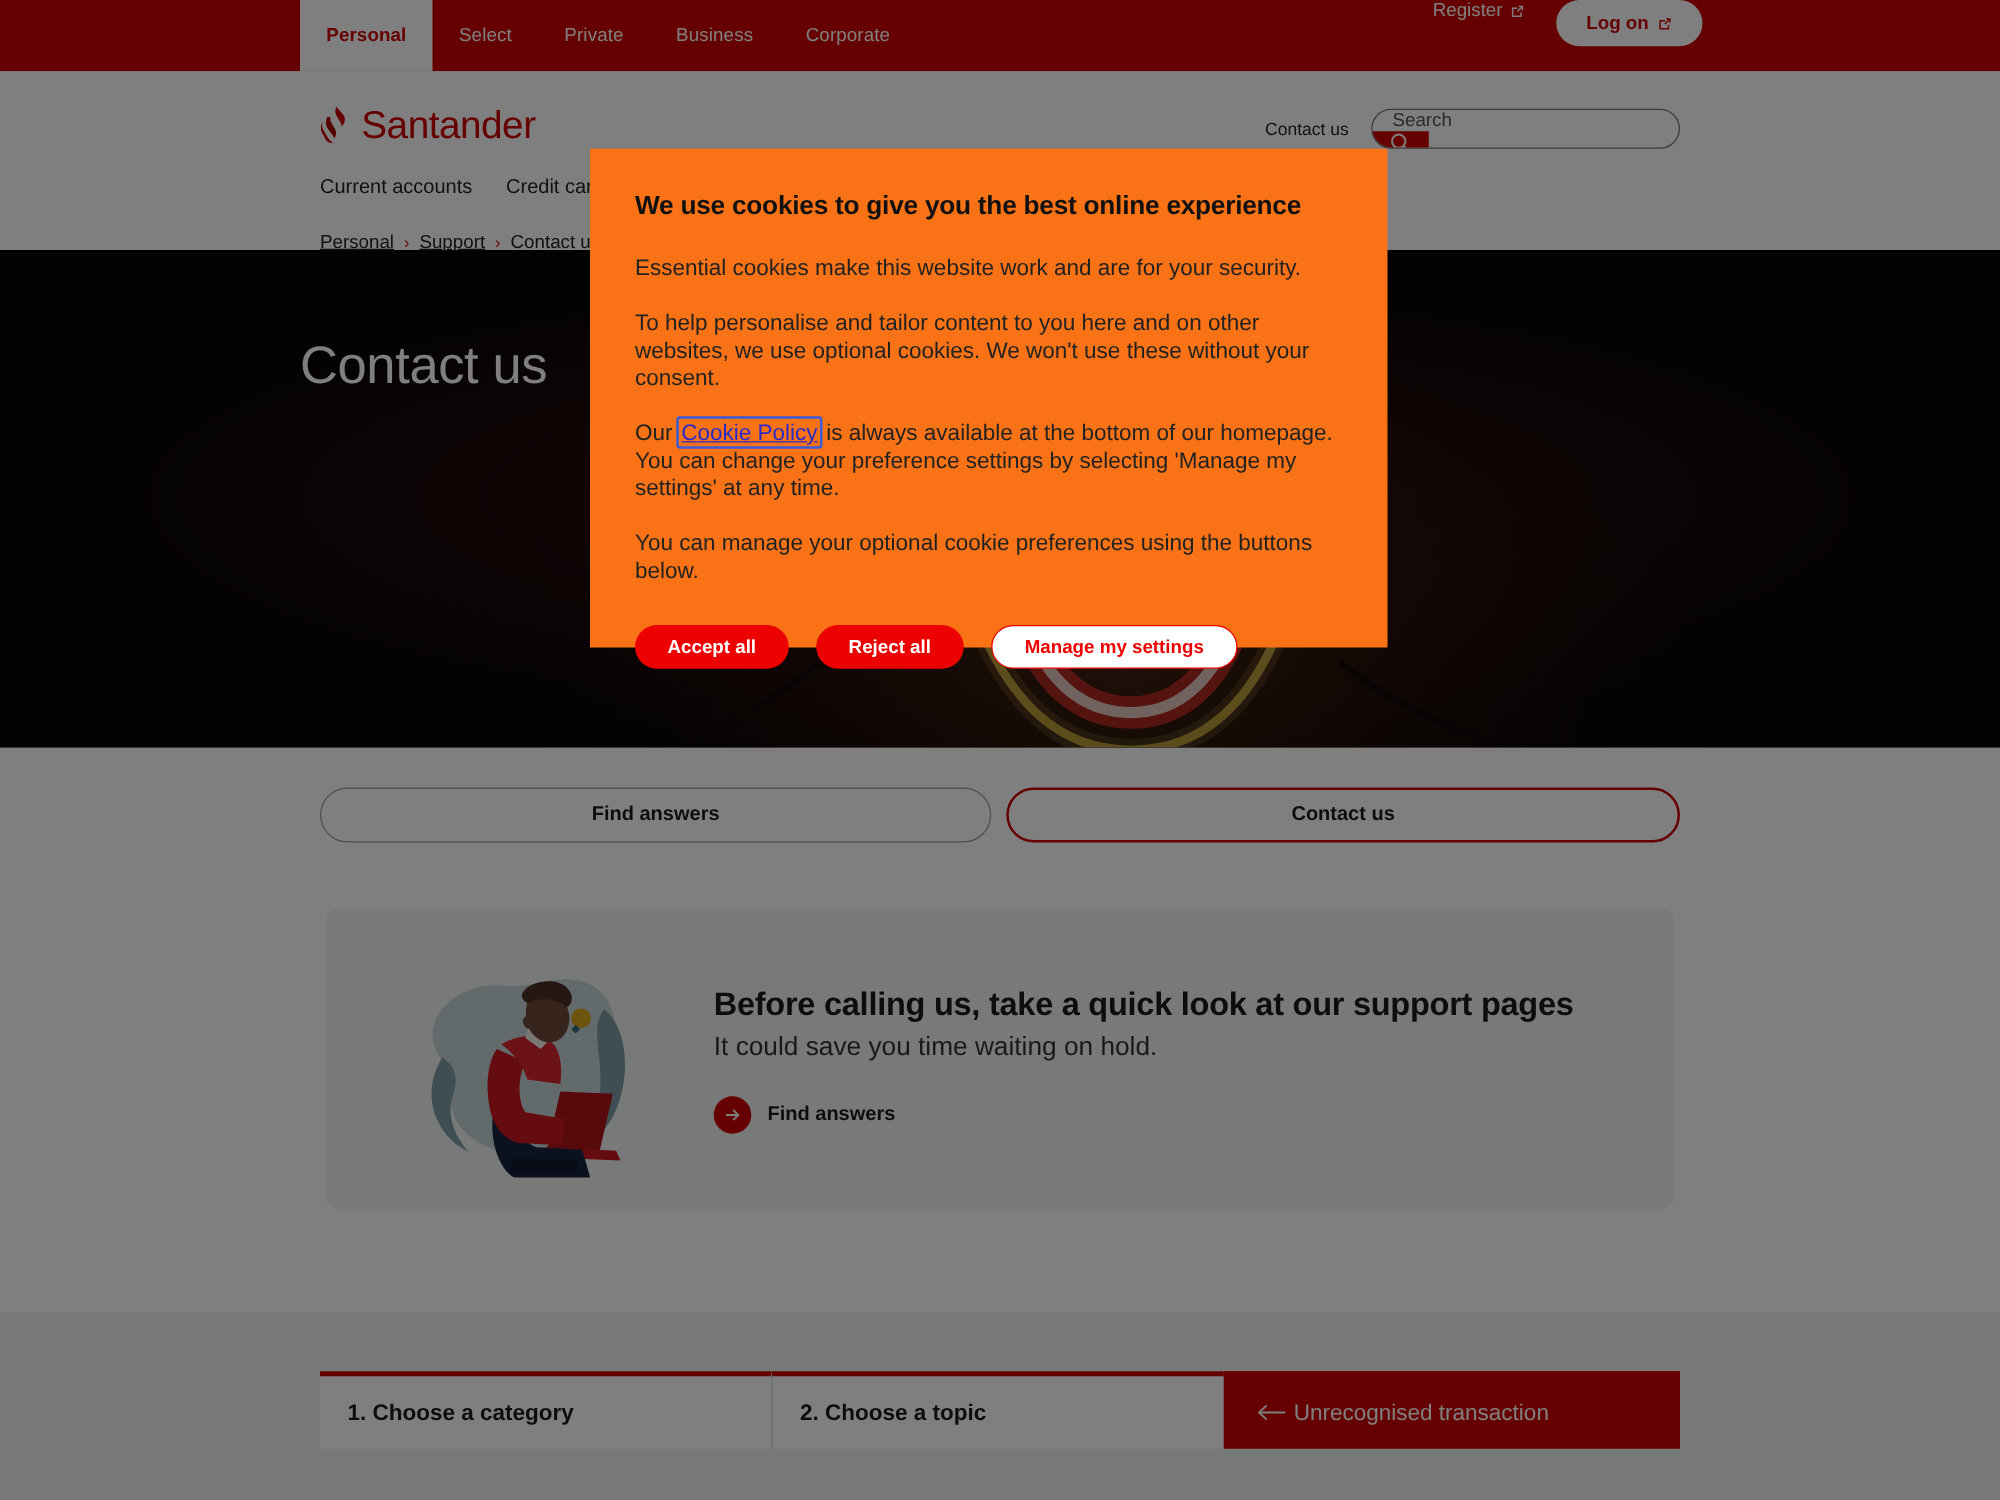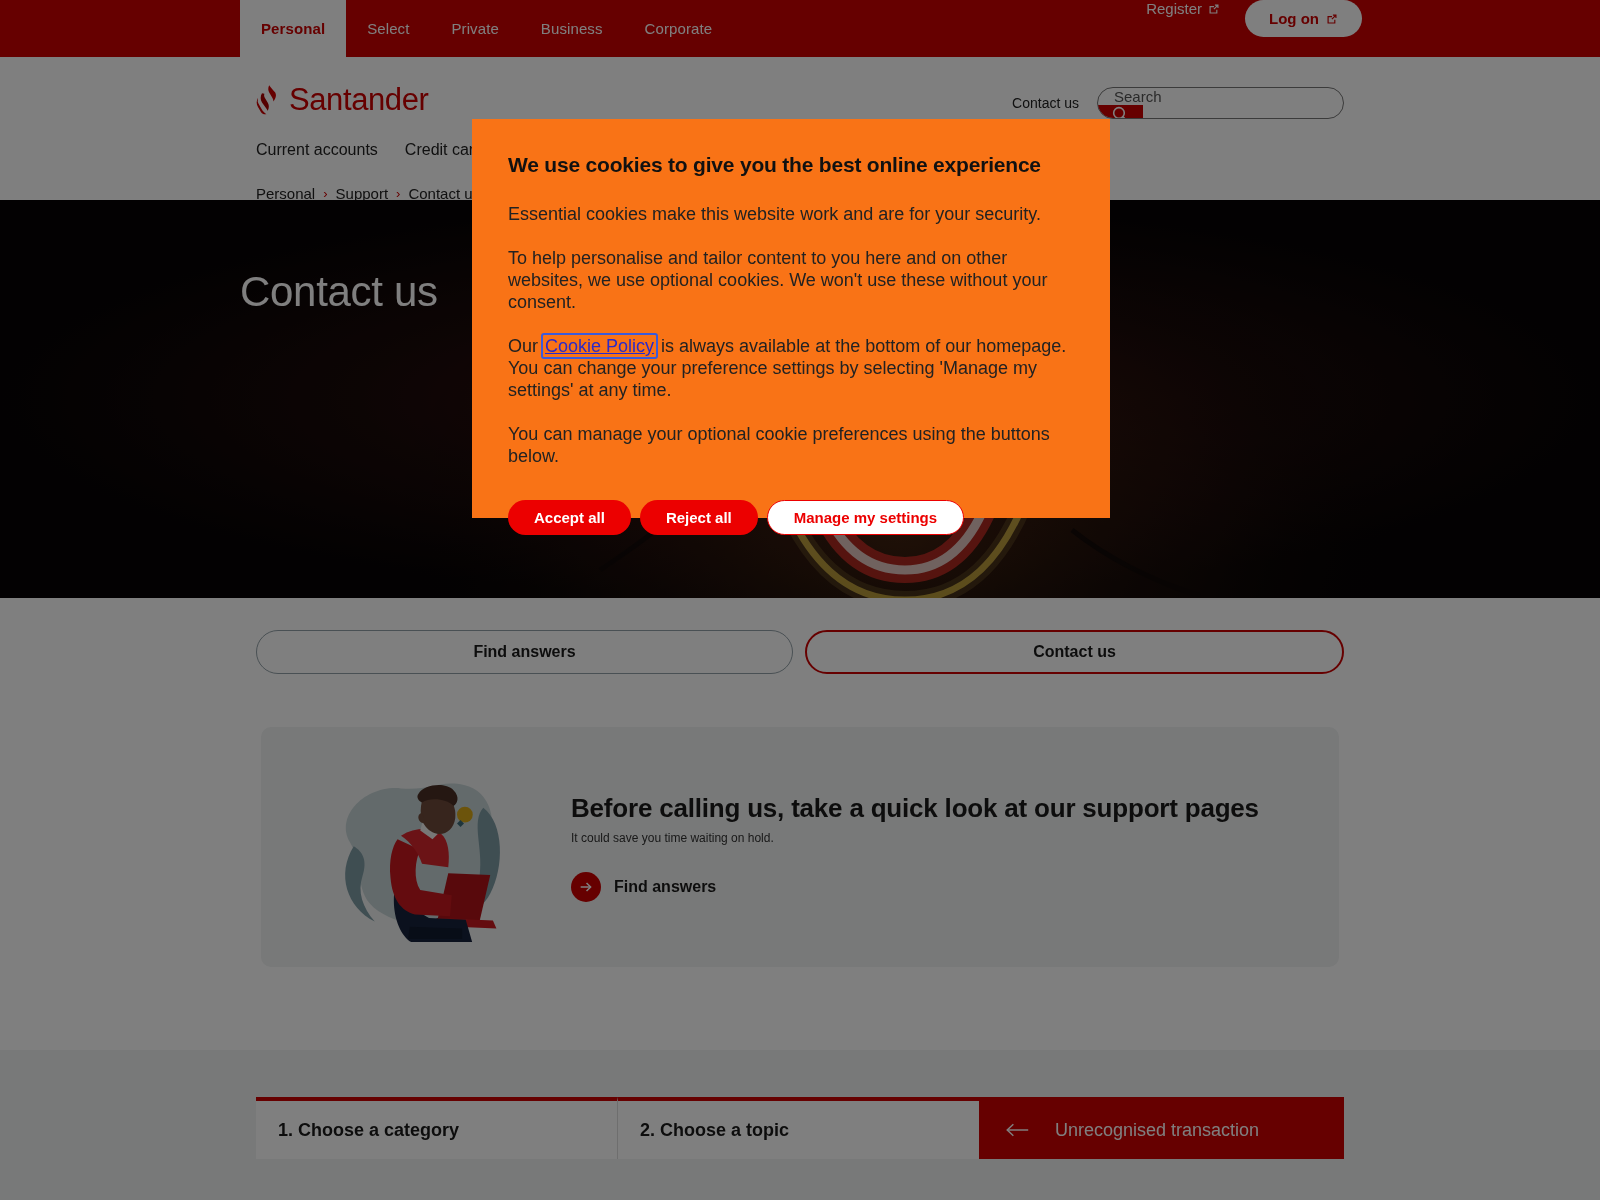--- a/index.html
+++ b/index.html
@@ -106,60 +106,60 @@
   
   .card-area { background: #ffffff; padding-top: 53px; }
   .support-card {
     width: 1078px; margin: 0 auto; background: #f0f2f2;
     border-radius: 10px; display: flex; align-items: center;
     height: 240px; padding: 0 60px 0 56px;
   }
   .illus { width: 210px; height: 190px; flex: none; margin-right: 44px; }
   .card-text { flex: 1; }
   .card-title { font-size: 26px; font-weight: 700; color: #1a1a1a; letter-spacing: -.2px; }
-  .card-sub { font-size: 12px; color: #333333; margin-top: 7px; }
+  .card-sub { font-size: 21px; color: #333333; margin-top: 7px; }
   .card-cta { display: flex; align-items: center; gap: 13px; margin-top: 27px; text-decoration: none; }
   .cta-circle {
     width: 30px; height: 30px; border-radius: 50%; background: #CC0000; flex: none;
     display: flex; align-items: center; justify-content: center;
   }
   .cta-label { font-size: 16px; font-weight: 700; color: #1a1a1a; }
 
   
   .stepper-section { background: #f0f2f2; margin-top: 83px; padding-top: 47px; height: 200px; }
   .stepper { width: 1088px; margin: 0 auto; display: flex; position: relative; }
   .step {
     flex: 1; background: #ffffff; border-top: 4px solid #CC0000;
     height: 62px; display: flex; align-items: center; padding-left: 22px;
     font-size: 18px; font-weight: 700; color: #1a1a1a;
   }
   .step + .step { border-left: 1px solid #dcdcdc; }
   .step-active {
     flex: 1; background: #CC0000; border-top: 4px solid #CC0000;
-    height: 62px; display: flex; align-items: center; gap: 24px;
+    height: 62px; display: flex; align-items: center; gap: 4px;
     padding-left: 26px; color: #ffffff; font-size: 18px;
   }
 
   
   .overlay {
     position: absolute; inset: 0; background: rgba(0,0,0,.5); z-index: 50;
   }
   .cookie-modal {
     position: absolute; left: 472px; top: 119px;
     width: 638px; height: 399px; background: #f97316;
     padding: 34px 37px 0 36px; z-index: 60;
   }
   .modal-title { font-size: 21px; font-weight: 700; color: #111111; letter-spacing: -.2px; }
   .modal-p { font-size: 18px; color: #222222; line-height: 22px; margin-top: 26px; }
   .modal-p.tight { margin-top: 22px; }
   .cookie-link {
     color: #2a2aca; text-decoration: underline; outline: 2px solid #3b5bdb;
     padding: 1px 2px; border-radius: 1px;
   }
-  .modal-buttons { display: flex; gap: 9px; margin-top: 33px; }
+  .modal-buttons { display: flex; gap: 22px; margin-top: 33px; }
   .btn {
     border-radius: 24px; height: 35px; padding: 0 26px;
     font-size: 15px; font-weight: 700; cursor: pointer;
     font-family: "Liberation Sans", sans-serif;
     display: inline-flex; align-items: center; justify-content: center;
   }
   .btn-filled { background: #EC0000; color: #ffffff; border: none; }
   .btn-outline { background: #ffffff; color: #EC0000; border: 1.5px solid #EC0000; }
 </style>
 </head>

